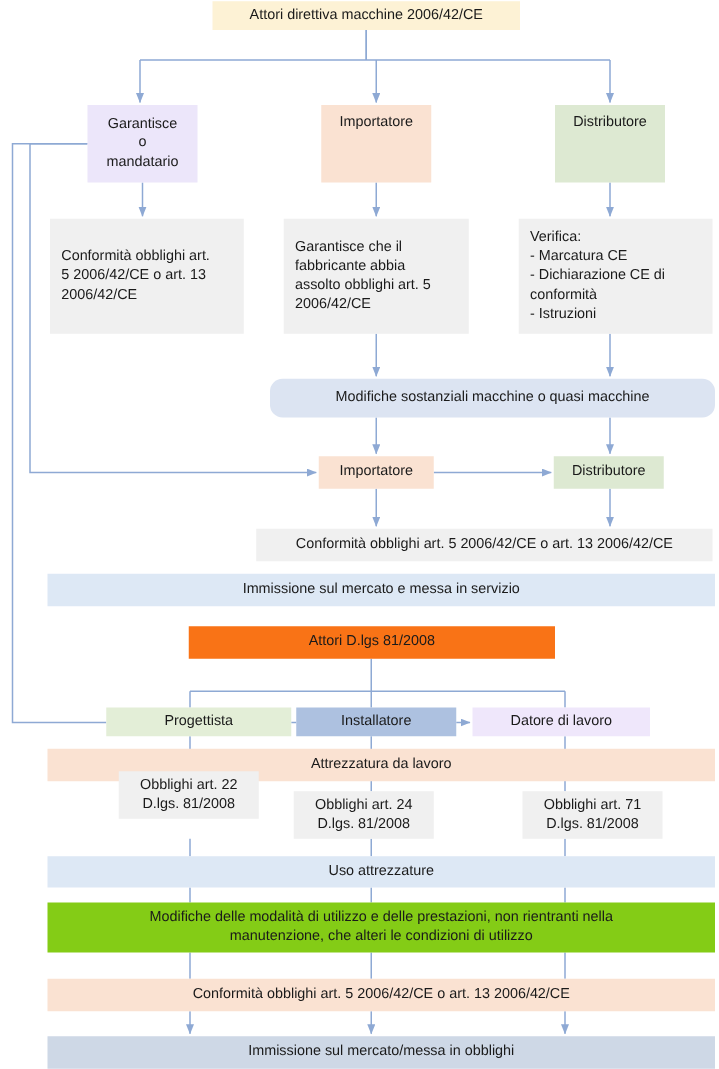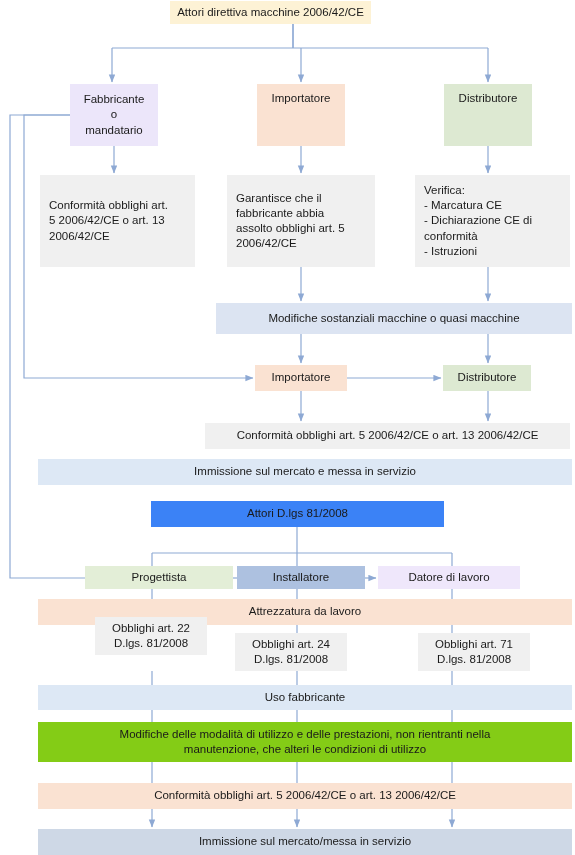--- a/index.html
+++ b/index.html
@@ -111,53 +111,53 @@
       <path d="M297,762 L297,783"></path>
       <path d="M452,762 L452,783"></path>
 
       <path d="M152,809 L152,827" marker-end="url(#ah)"></path>
       <path d="M297,809 L297,827" marker-end="url(#ah)"></path>
       <path d="M452,809 L452,827" marker-end="url(#ah)"></path>
     </g>
   </svg>
 
   <div id="nodes">
-      <div class="node" style="left: 170px; top: 1px; width: 201px; height: 23px; background: rgb(253, 242, 213);">Attori direttiva macchine 2006/42/CE</div>
-      <div class="node" style="left: 70px; top: 84px; width: 88px; height: 62px; background: rgb(236, 230, 250);">Fabbricante
+      <div class="node" style="left: 170px; top: 1px; width: 246px; height: 23px; background: rgb(253, 242, 213);">Attori direttiva macchine 2006/42/CE</div>
+      <div class="node" style="left: 70px; top: 84px; width: 88px; height: 62px; background: rgb(236, 230, 250);">Garantisce
 o
 mandatario</div>
       <div class="node top" style="left: 257px; top: 84px; width: 88px; height: 62px; background: rgb(250, 226, 210);">Importatore</div>
       <div class="node top" style="left: 444px; top: 84px; width: 88px; height: 62px; background: rgb(221, 233, 210);">Distributore</div>
       <div class="node left" style="left: 40px; top: 175px; width: 155px; height: 92px; background: rgb(240, 240, 240);">Conformità obblighi art.
 5 2006/42/CE o art. 13
 2006/42/CE</div>
       <div class="node left" style="left: 227px; top: 175px; width: 148px; height: 92px; background: rgb(240, 240, 240);">Garantisce che il
 fabbricante abbia
 assolto obblighi art. 5
 2006/42/CE</div>
       <div class="node left" style="left: 415px; top: 175px; width: 155px; height: 92px; background: rgb(240, 240, 240);">Verifica:
 - Marcatura CE
 - Dichiarazione CE di
 conformità
 - Istruzioni</div>
-      <div class="node" style="left: 216px; top: 303px; width: 356px; height: 31px; background: rgb(220, 228, 242);">Modifiche sostanziali macchine o quasi macchine</div>
+      <div class="node" style="left: 216px; top: 303px; width: 356px; height: 31px; background: rgb(220, 228, 242); border-radius: 10px;">Modifiche sostanziali macchine o quasi macchine</div>
       <div class="node" style="left: 255px; top: 365px; width: 92px; height: 26px; background: rgb(250, 226, 210);">Importatore</div>
       <div class="node" style="left: 443px; top: 365px; width: 88px; height: 26px; background: rgb(221, 233, 210);">Distributore</div>
       <div class="node" style="left: 205px; top: 423px; width: 365px; height: 26px; background: rgb(240, 240, 240);">Conformità obblighi art. 5 2006/42/CE o art. 13 2006/42/CE</div>
       <div class="node" style="left: 38px; top: 459px; width: 534px; height: 26px; background: rgb(221, 232, 245);">Immissione sul mercato e messa in servizio</div>
-      <div class="node" style="left: 151px; top: 501px; width: 293px; height: 26px; background: #3b82f6;">Attori D.lgs 81/2008</div>
+      <div class="node" style="left: 151px; top: 501px; width: 293px; height: 26px; background: #f97316;">Attori D.lgs 81/2008</div>
       <div class="node" style="left: 85px; top: 566px; width: 148px; height: 23px; background: rgb(227, 238, 215);">Progettista</div>
       <div class="node" style="left: 237px; top: 566px; width: 128px; height: 23px; background: rgb(173, 193, 224);">Installatore</div>
       <div class="node" style="left: 378px; top: 566px; width: 142px; height: 23px; background: rgb(239, 231, 251);">Datore di lavoro</div>
       <div class="node" style="left: 38px; top: 599px; width: 534px; height: 26px; background: rgb(250, 226, 210);">Attrezzatura da lavoro</div>
       <div class="node" style="left: 95px; top: 617px; width: 112px; height: 38px; background: rgb(240, 240, 240);">Obblighi art. 22
 D.lgs. 81/2008</div>
       <div class="node" style="left: 235px; top: 633px; width: 112px; height: 38px; background: rgb(240, 240, 240);">Obblighi art. 24
 D.lgs. 81/2008</div>
       <div class="node" style="left: 390px; top: 633px; width: 112px; height: 38px; background: rgb(240, 240, 240); margin-left: 28px;">Obblighi art. 71
 D.lgs. 81/2008</div>
-      <div class="node" style="left: 38px; top: 685px; width: 534px; height: 25px; background: rgb(221, 232, 245);">Uso fabbricante</div>
+      <div class="node" style="left: 38px; top: 685px; width: 534px; height: 25px; background: rgb(221, 232, 245);">Uso attrezzature</div>
       <div class="node" style="left: 38px; top: 722px; width: 534px; height: 40px; background: #84cc16;">Modifiche delle modalità di utilizzo e delle prestazioni, non rientranti nella
 manutenzione, che alteri le condizioni di utilizzo</div>
       <div class="node" style="left: 38px; top: 783px; width: 534px; height: 26px; background: rgb(250, 226, 210);">Conformità obblighi art. 5 2006/42/CE o art. 13 2006/42/CE</div>
-      <div class="node" style="left: 38px; top: 829px; width: 534px; height: 26px; background: rgb(206, 216, 230);">Immissione sul mercato/messa in servizio</div>
+      <div class="node" style="left: 38px; top: 829px; width: 534px; height: 26px; background: rgb(206, 216, 230);">Immissione sul mercato/messa in obblighi</div>
     </div>
 </div>
 
 </body></html>

